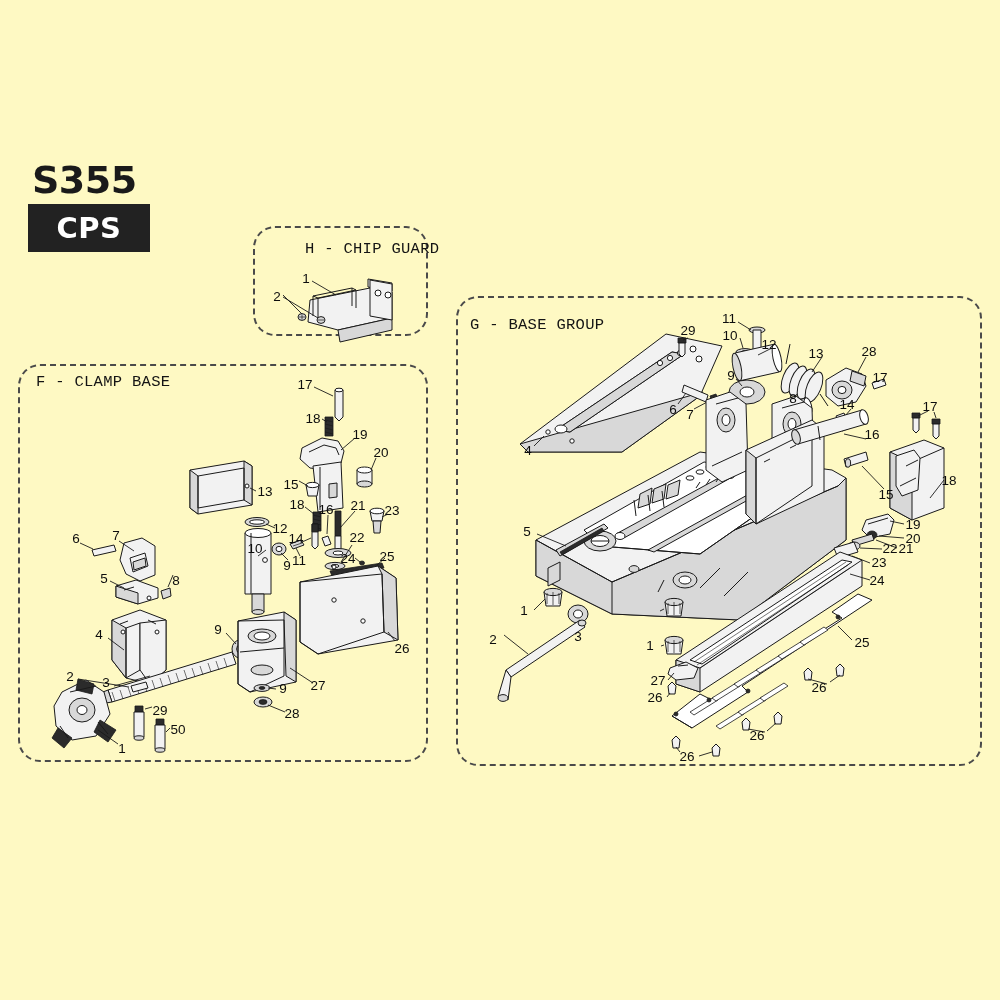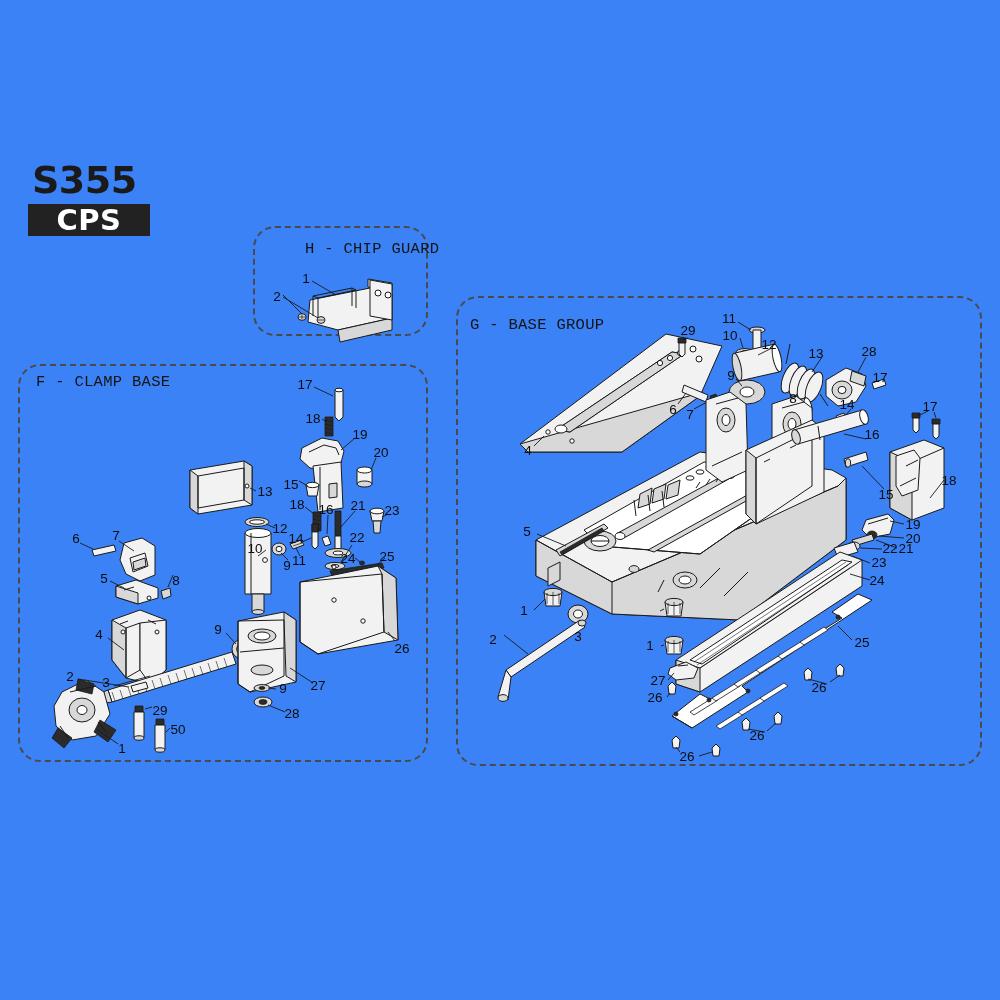--- a/index.html
+++ b/index.html
@@ -4,21 +4,21 @@
 <style>
   html, body {
     margin: 0;
     padding: 0;
     background: #ffffff;
   }
   #page {
     position: relative;
     width: 1000px;
     height: 1000px;
-    background: #3b82f6;
+    background: #fef9c3;
     overflow: hidden;
     font-family: "Liberation Sans", sans-serif;
   }
 
   
   #logo-block {
     position: absolute;
     left: 28px;
     top: 158px;
     width: 150px;
@@ -28,21 +28,21 @@
     font-size: 38px;
     font-weight: bold;
     letter-spacing: -0.5px;
     color: #1a1a1a;
     line-height: 44px;
     padding-left: 4px;
   }
   #logo-bar {
     background: #222222;
     width: 122px;
-    height: 32px;
+    height: 48px;
     margin-top: 2px;
     display: flex;
     align-items: center;
     justify-content: center;
   }
   #logo-series {
     font-family: "DejaVu Sans", sans-serif;
     font-size: 29px;
     font-weight: bold;
     color: #ffffff;

